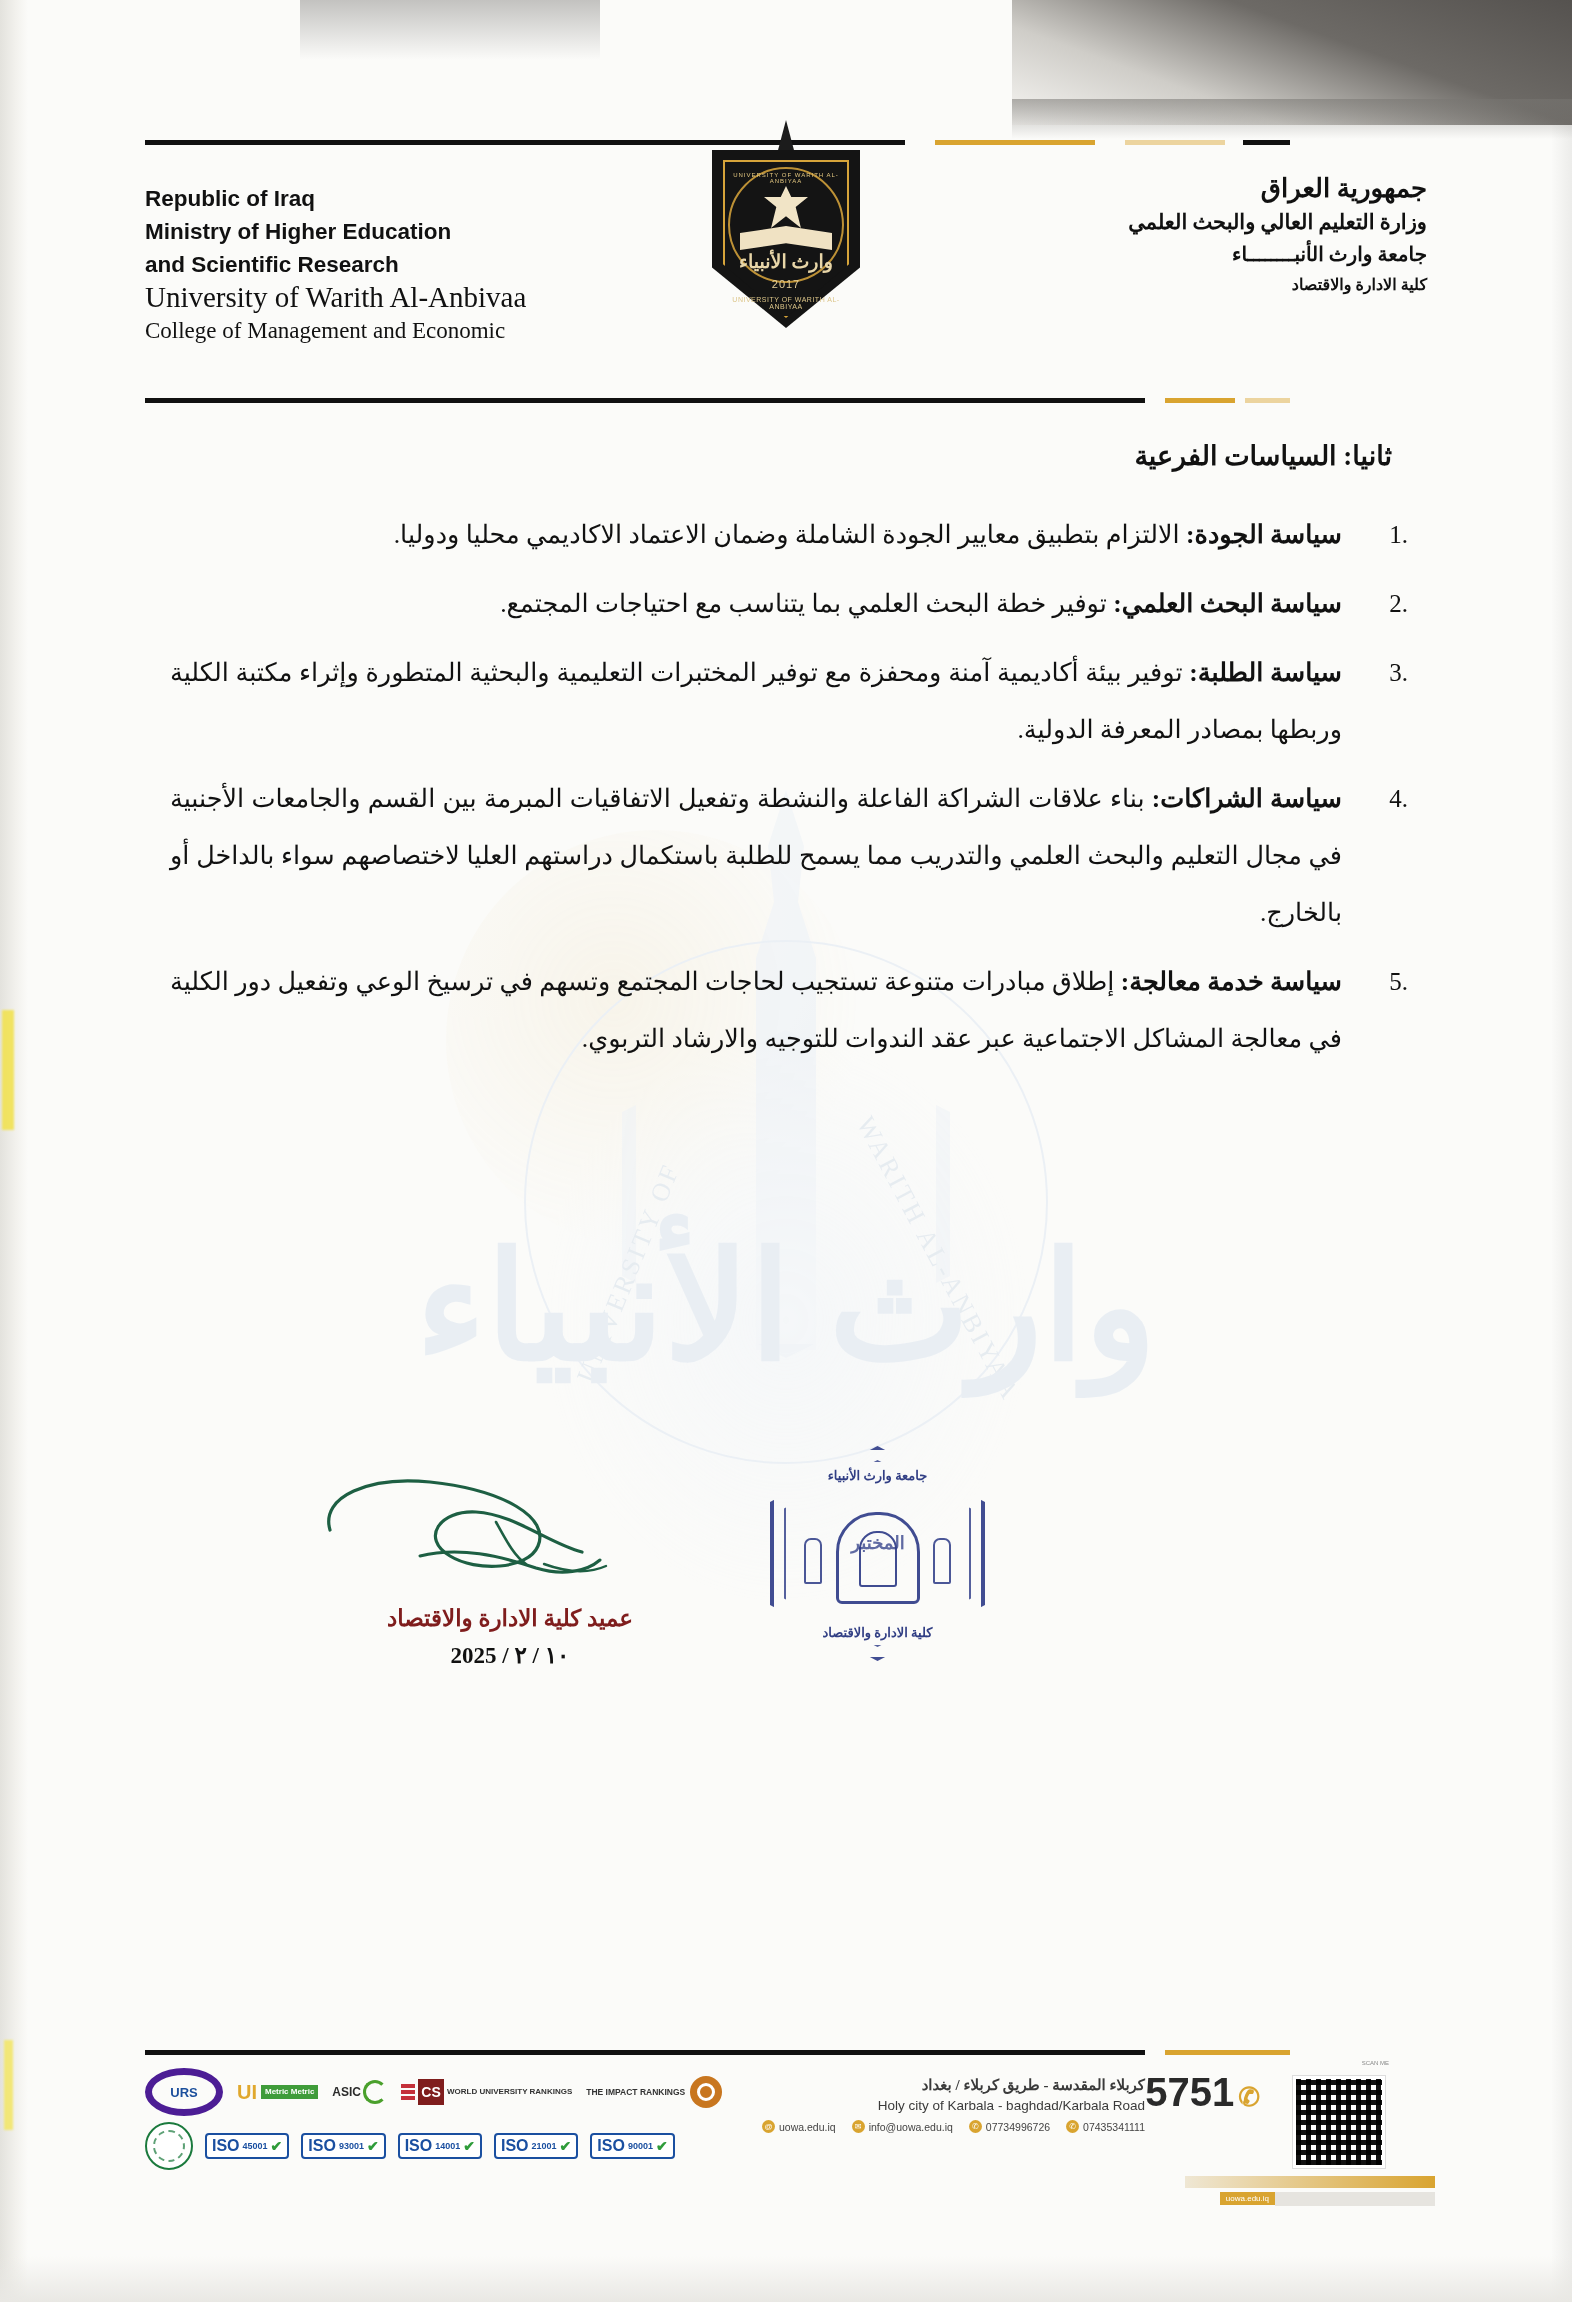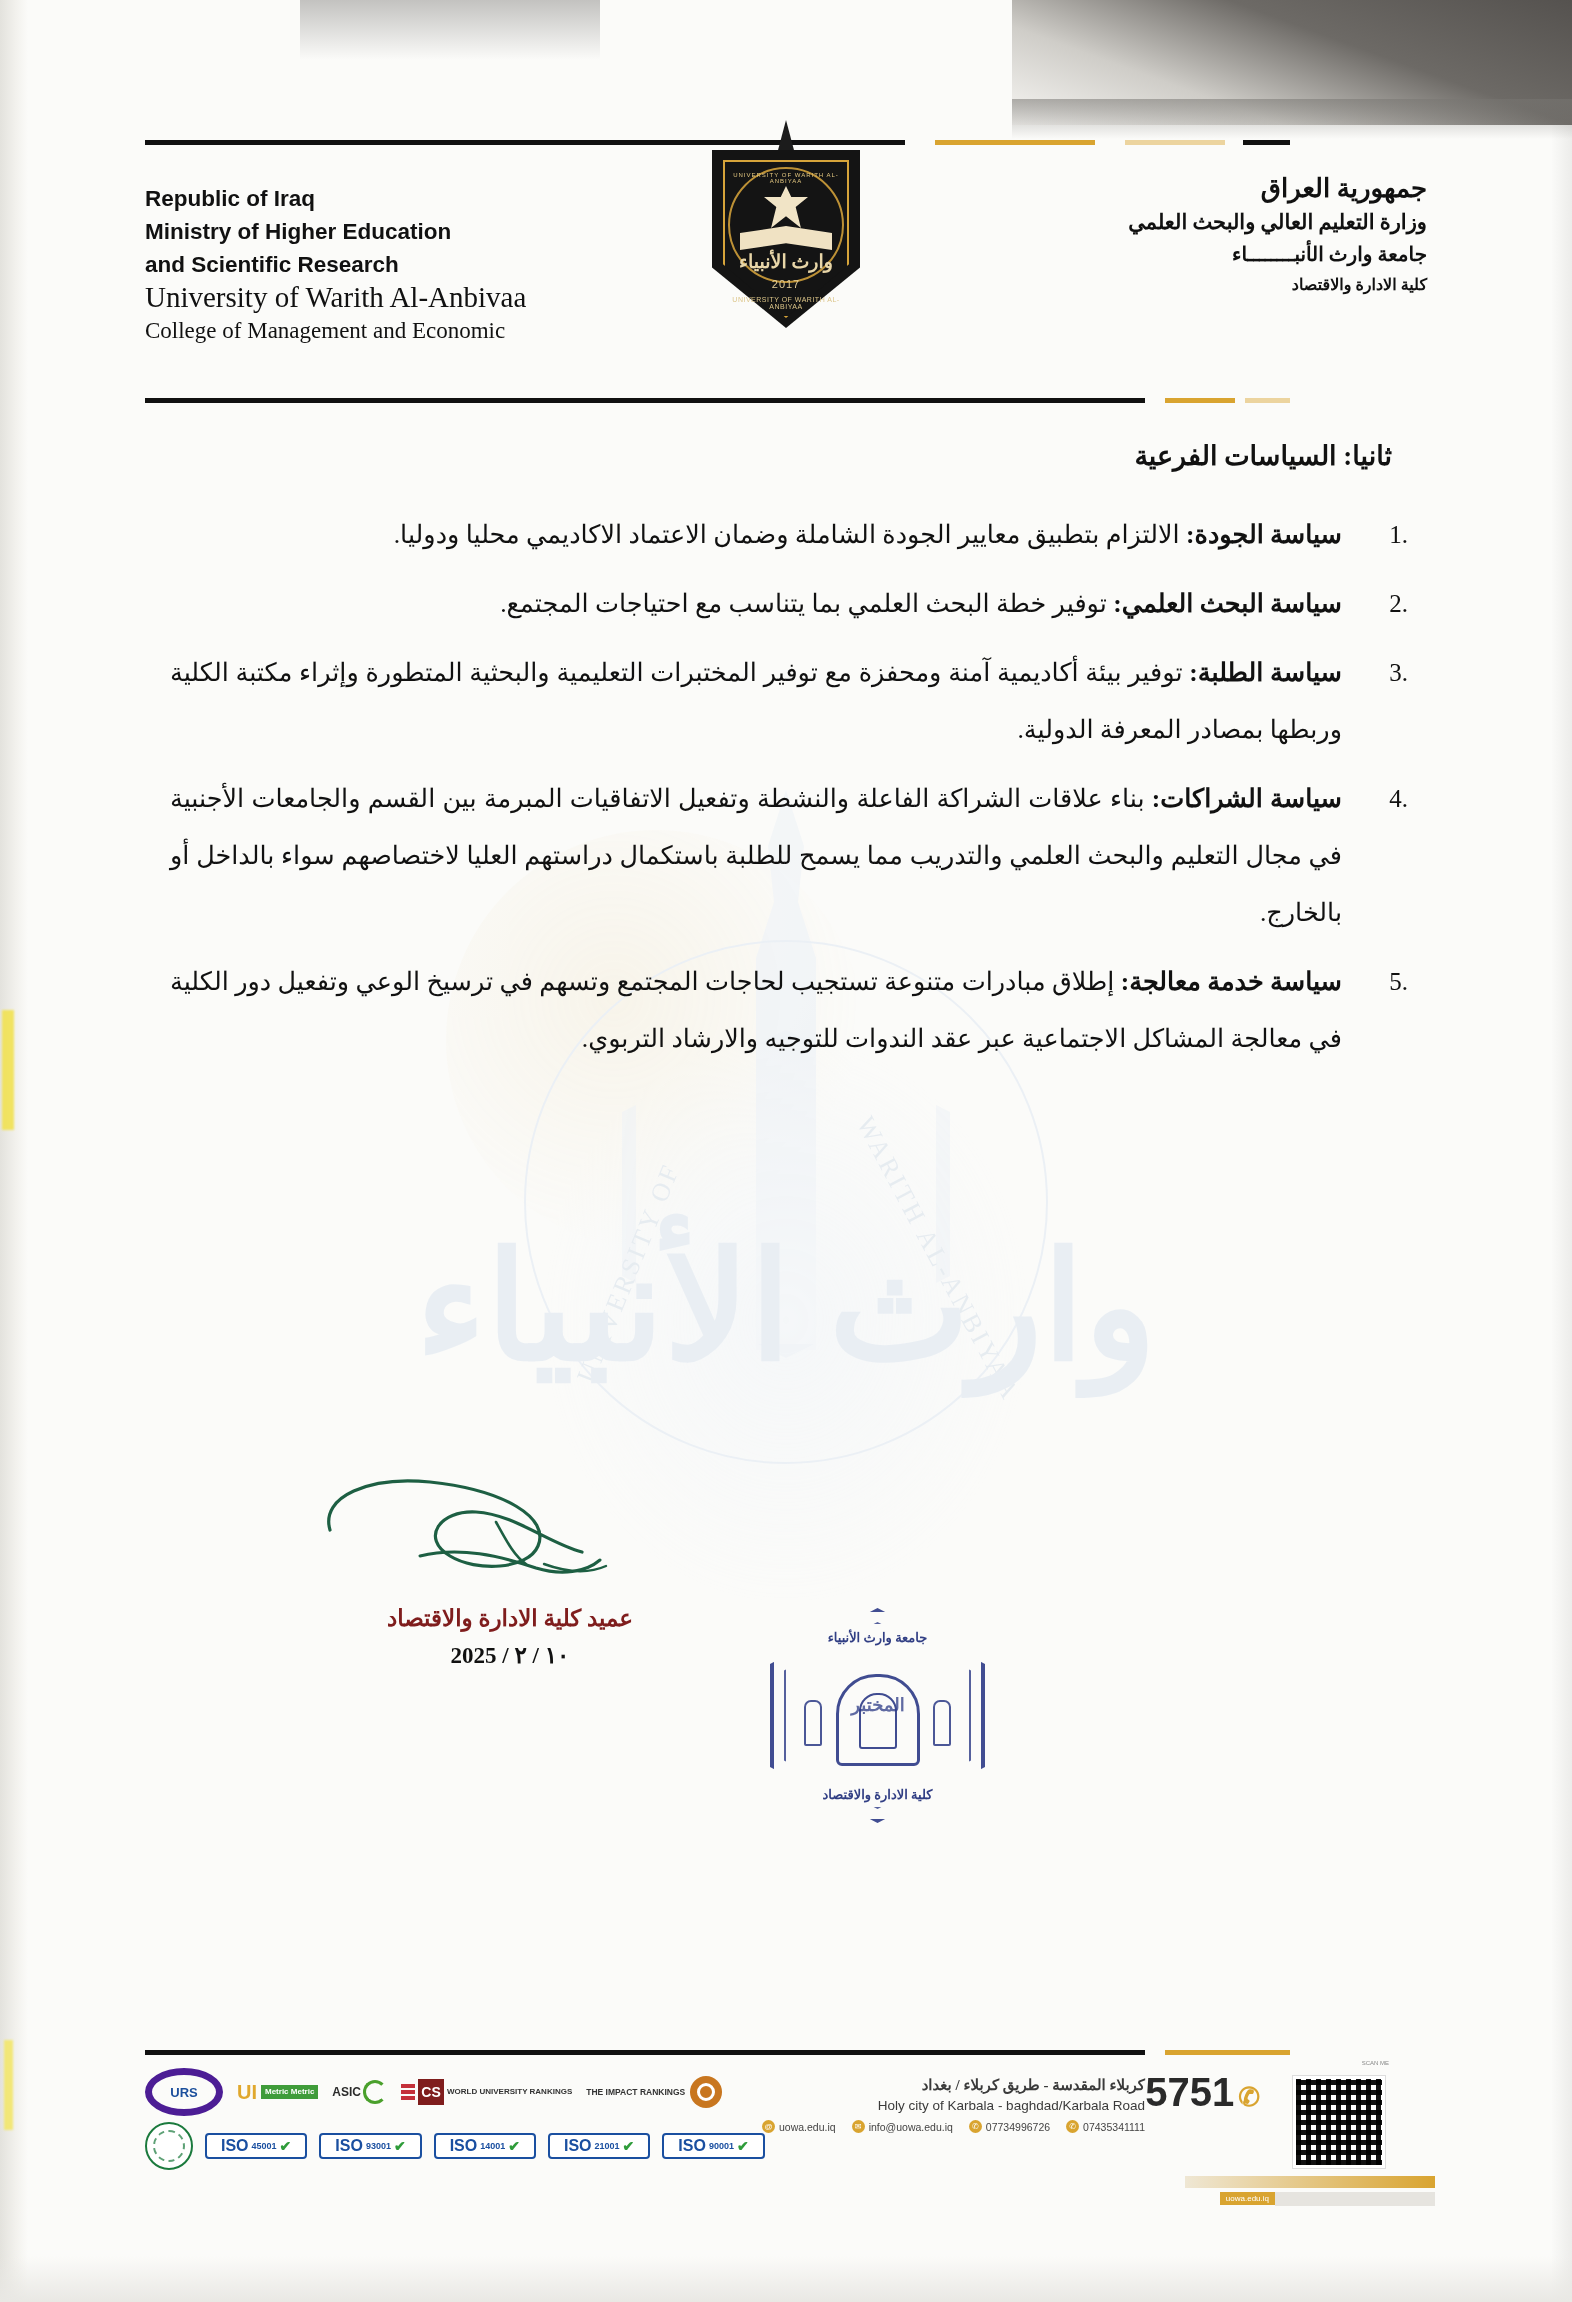--- a/index.html
+++ b/index.html
@@ -270,21 +270,21 @@
     line-height: 38px;
   }
   .sig-date {
     font-family: "Liberation Serif", serif;
     font-size: 23px; font-weight: bold; color: #111;
     direction: ltr; margin-top: 4px;
   }
 
   
   .stamp {
-    position: absolute; left: 770px; top: 1608px;
+    position: absolute; left: 770px; top: 1446px;
     width: 215px; height: 215px;
     color: #27357e;
   }
   .stamp-hex {
     position: absolute; inset: 0;
     border: 4px solid #2c3a86;
     clip-path: polygon(50% 0, 100% 26%, 100% 74%, 50% 100%, 0 74%, 0 26%);
     opacity: .9;
   }
   .stamp-hex-inner {
@@ -402,21 +402,21 @@
   .badge-urs {
     width: 64px; height: 34px; border: 7px solid #4c1d95;
     border-radius: 50%;
     display: flex; align-items: center; justify-content: center;
     font-family: "Liberation Sans", sans-serif; font-size: 13px;
     font-weight: bold; color: #1c4f9c; direction: ltr;
   }
   .iso {
     display: flex; align-items: center; direction: ltr;
     border: 2px solid #1a4fa0; border-radius: 4px;
-    padding: 2px 14px; gap: 3px; background: #fff;
+    padding: 2px 5px; gap: 3px; background: #fff;
   }
   .iso .n {
     font-family: "Liberation Sans", sans-serif; font-size: 16px;
     font-weight: bold; color: #1a4fa0;
   }
   .iso .c {
     font-family: "Liberation Sans", sans-serif; font-size: 9px;
     font-weight: bold; color: #1a4fa0;
   }
   .iso .tick { color: #2f9c3a; font-size: 14px; font-weight: bold;}

